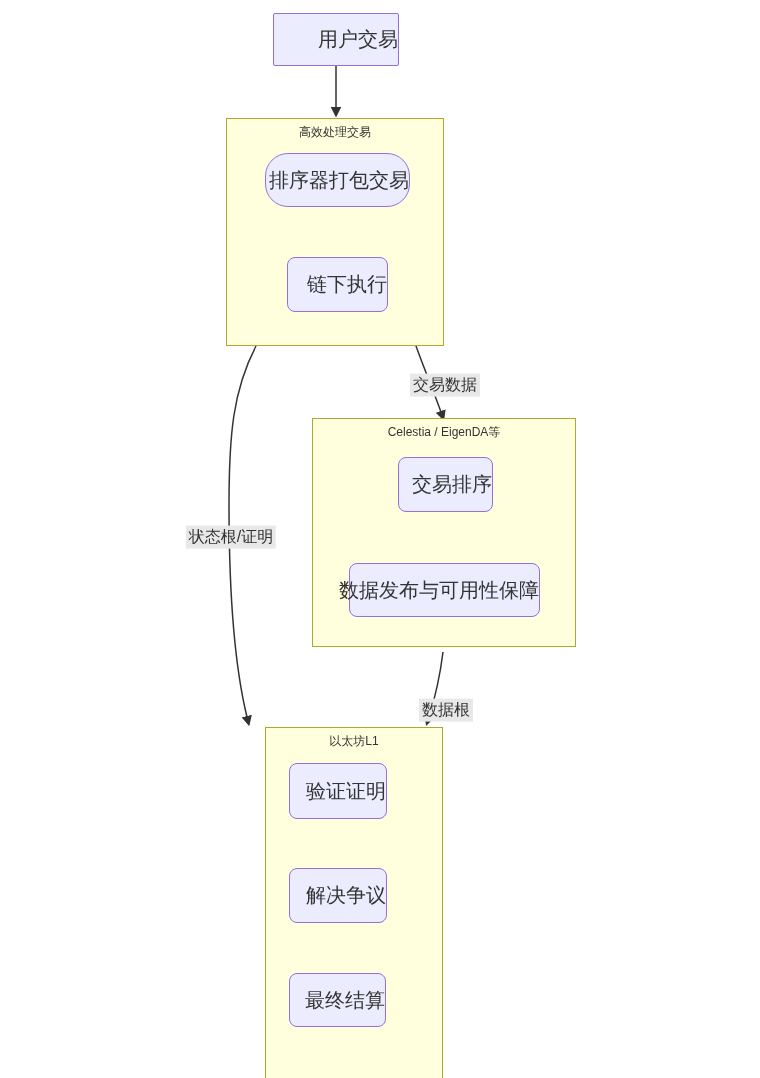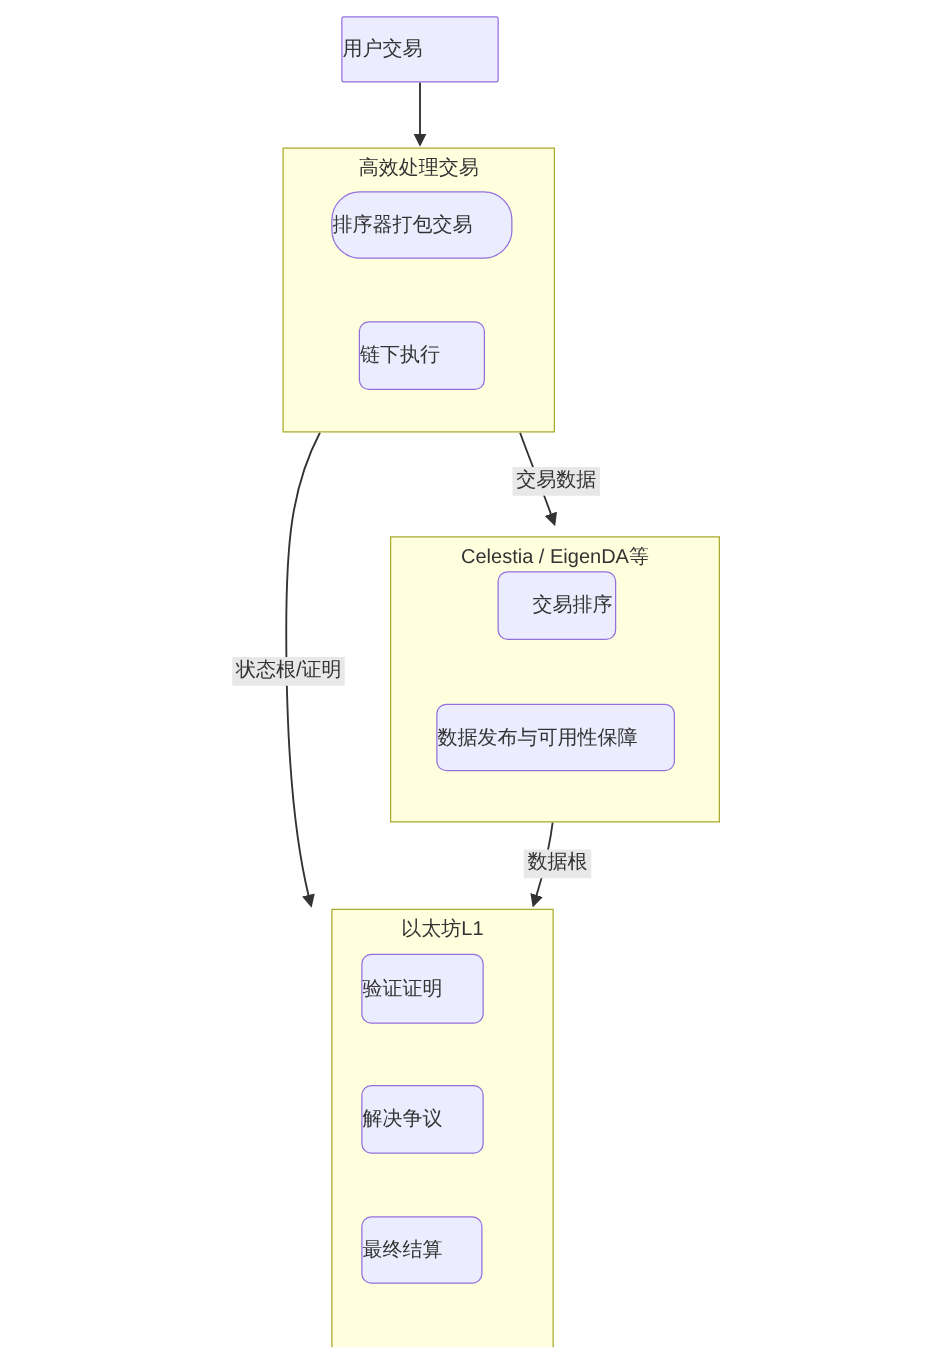--- a/index.html
+++ b/index.html
@@ -24,33 +24,33 @@
   .cluster{
     position:absolute;
     background:var(--cluster-fill);
     border:1px solid var(--cluster-border);
     box-sizing:border-box;
   }
   .cluster-title{
     position:absolute;
     top:5px;left:0;width:100%;
     text-align:center;
-    font-size:16px;
+    font-size:12px;
     color:var(--text);
     white-space:nowrap;
   }
   .node{
     position:absolute;
     background:var(--node-fill);
     border:1.5px solid var(--node-border);
     box-sizing:border-box;
     display:flex;
     align-items:center;
-    justify-content:flex-start;
-    font-size:16px;
+    justify-content:flex-end;
+    font-size:20px;
     color:var(--text);
     white-space:nowrap;
   }
   .node.rect{border-radius:2px;}
   .node.rounded{border-radius:8px;}
   .edge-label{
     position:absolute;
     transform:translate(-50%,-50%);
     background:var(--edge-label-bg);
     padding:1px 3px;
@@ -84,21 +84,21 @@
   <div class="cluster" style="left:226px;top:118px;width:218px;height:228px;">
     <div class="cluster-title">高效处理交易</div>
   </div>
   <div class="node rounded" style="left:265px;top:153px;width:145px;height:54px;border-radius:23px;">
     <span>排序器打包交易</span>
   </div>
   <div class="node rounded" style="left:287px;top:257px;width:101px;height:55px;">
     <span>链下执行</span>
   </div>
 
-  <div class="cluster" style="left:312px;top:429px;width:264px;height:229px;">
+  <div class="cluster" style="left:312px;top:418px;width:264px;height:229px;">
     <div class="cluster-title">Celestia / EigenDA等</div>
   </div>
   <div class="node rounded" style="left:398px;top:457px;width:95px;height:55px;padding-left:27px;">
     <span>交易排序</span>
   </div>
   <div class="node rounded" style="left:349px;top:563px;width:191px;height:54px;">
     <span>数据发布与可用性保障</span>
   </div>
 
   <div class="cluster" style="left:265px;top:727px;width:178px;height:425px;">
@@ -109,15 +109,15 @@
   </div>
   <div class="node rounded" style="left:289px;top:868px;width:98px;height:55px;">
     <span>解决争议</span>
   </div>
   <div class="node rounded" style="left:289px;top:973px;width:97px;height:54px;">
     <span>最终结算</span>
   </div>
 
   <div class="edge-label" style="left:445px;top:385px;">交易数据</div>
   <div class="edge-label" style="left:231px;top:537px;">状态根/证明</div>
-  <div class="edge-label" style="left:446px;top:691px;font-family:Liberation Serif, serif;">数据根</div>
+  <div class="edge-label" style="left:446px;top:710px;font-family:Liberation Serif, serif;">数据根</div>
 
 </div>
 
 </body></html>

